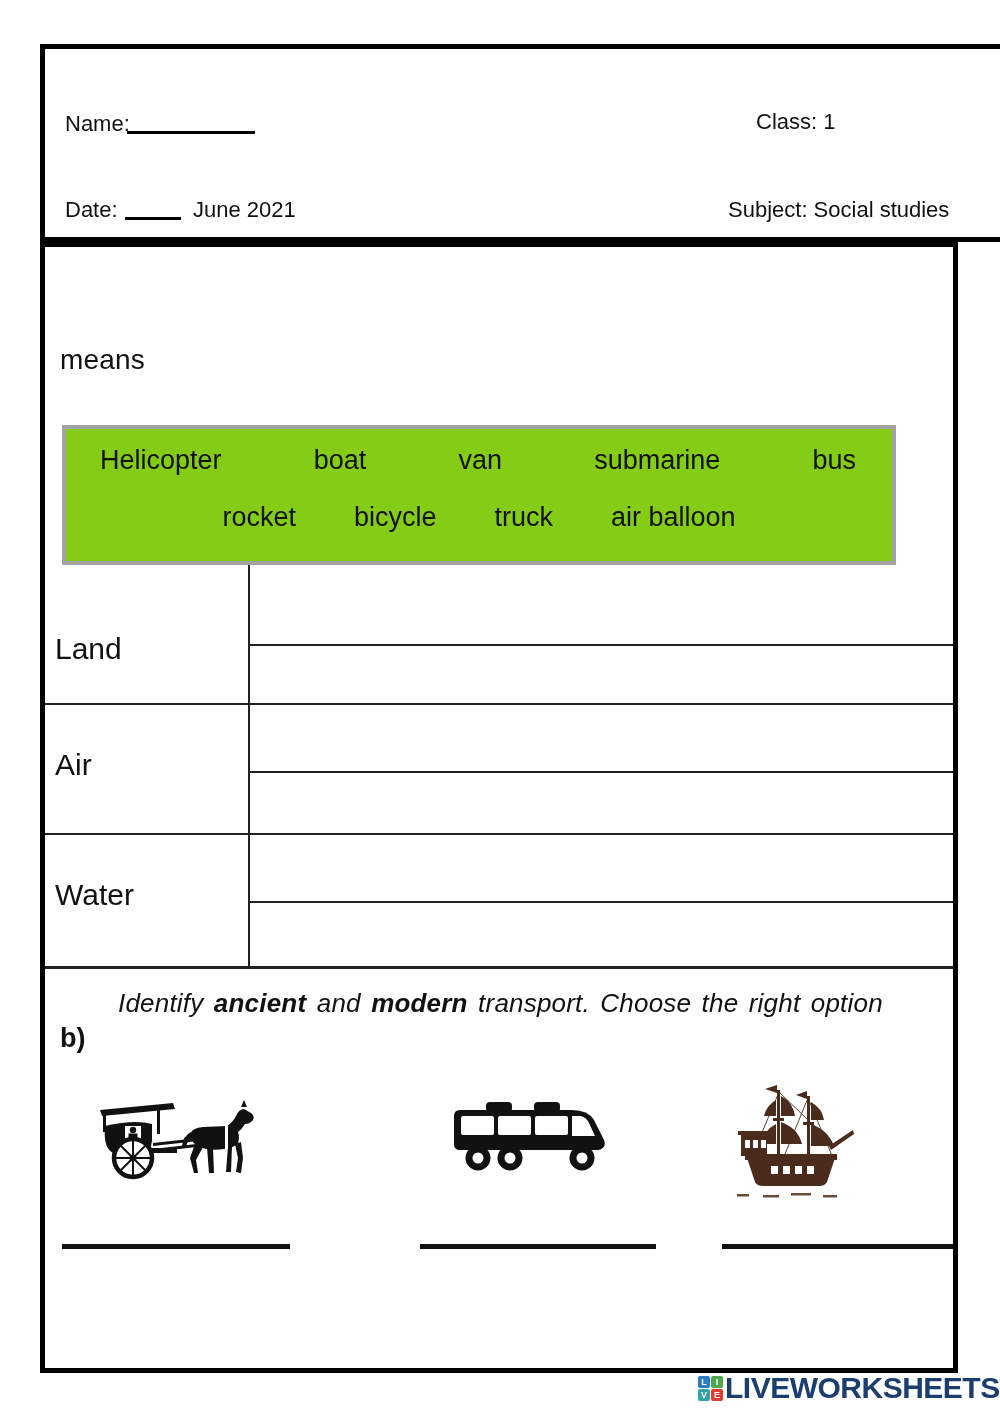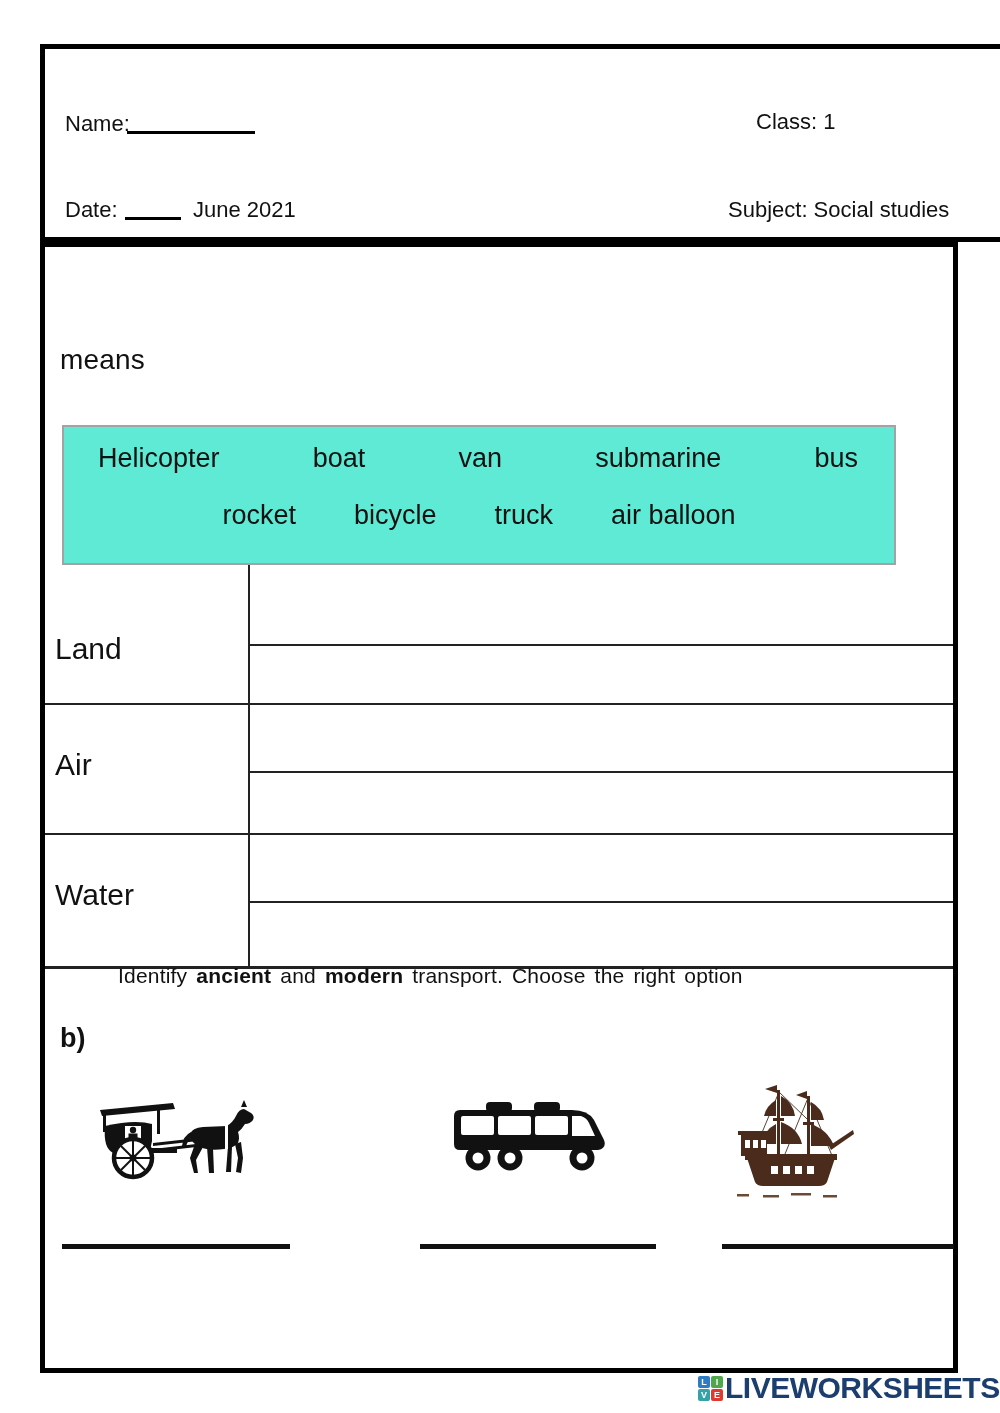--- a/index.html
+++ b/index.html
@@ -13,30 +13,30 @@
   }
   .frame-body{
     position:absolute;left:40px;top:242px;width:918px;height:1131px;
     border:5px solid #000;box-sizing:border-box;background:#fff;
   }
   .hdr-text{position:absolute;font-size:22px;white-space:nowrap;}
   .blank-line{display:inline-block;border-bottom:3px solid #000;height:20px;vertical-align:baseline;}
   .q1-line{position:absolute;left:60px;font-size:28px;letter-spacing:.2px;word-spacing:6px;white-space:nowrap;}
   .wordbank{
     position:absolute;left:62px;top:425px;width:834px;height:140px;
-    border:2px solid #a3a3a3;box-sizing:border-box;background:#5eead4;
+    border:4px solid #a3a3a3;box-sizing:border-box;background:#84cc16;
   }
   .wb-row1{display:flex;justify-content:space-between;padding:16px 36px 0 34px;font-size:27px;}
   .wb-row2{display:flex;justify-content:center;gap:58px;margin-top:26px;font-size:27px;}
   .wb-word{cursor:grab;}
   .tline{position:absolute;background:#222;}
   .cat-label{position:absolute;left:55px;font-size:30px;}
   .drop-zone{position:absolute;background:transparent;}
   .qb-label{position:absolute;left:60px;top:1023px;font-size:27px;font-weight:700;}
-  .qb-text{position:absolute;left:118px;top:964px;width:800px;font-size:21px;letter-spacing:.2px;word-spacing:3px;}
+  .qb-text{position:absolute;left:118px;top:988px;width:800px;font-size:26px;letter-spacing:.2px;word-spacing:3px;font-style:italic;}
   .qb-text b{font-weight:700;}
   .img-box{position:absolute;}
   .ans-line{position:absolute;height:5px;background:#111;cursor:pointer;}
   .footer-logo{position:absolute;left:698px;top:1371px;display:flex;align-items:center;gap:2px;cursor:pointer;}
   .logo-grid{display:grid;grid-template-columns:12px 12px;grid-template-rows:12px 12px;gap:1px;}
   .logo-sq{display:flex;align-items:center;justify-content:center;color:#fff;font-size:9px;font-weight:700;border-radius:2px;}
   .sq-0{background:#2e7bc4;} .sq-1{background:#4fa64c;} .sq-2{background:#35a2a8;} .sq-3{background:#e0392f;}
   .logo-word{font-size:30px;font-weight:800;color:#1b3e6f;letter-spacing:-0.5px;}
 </style>
 </head>

